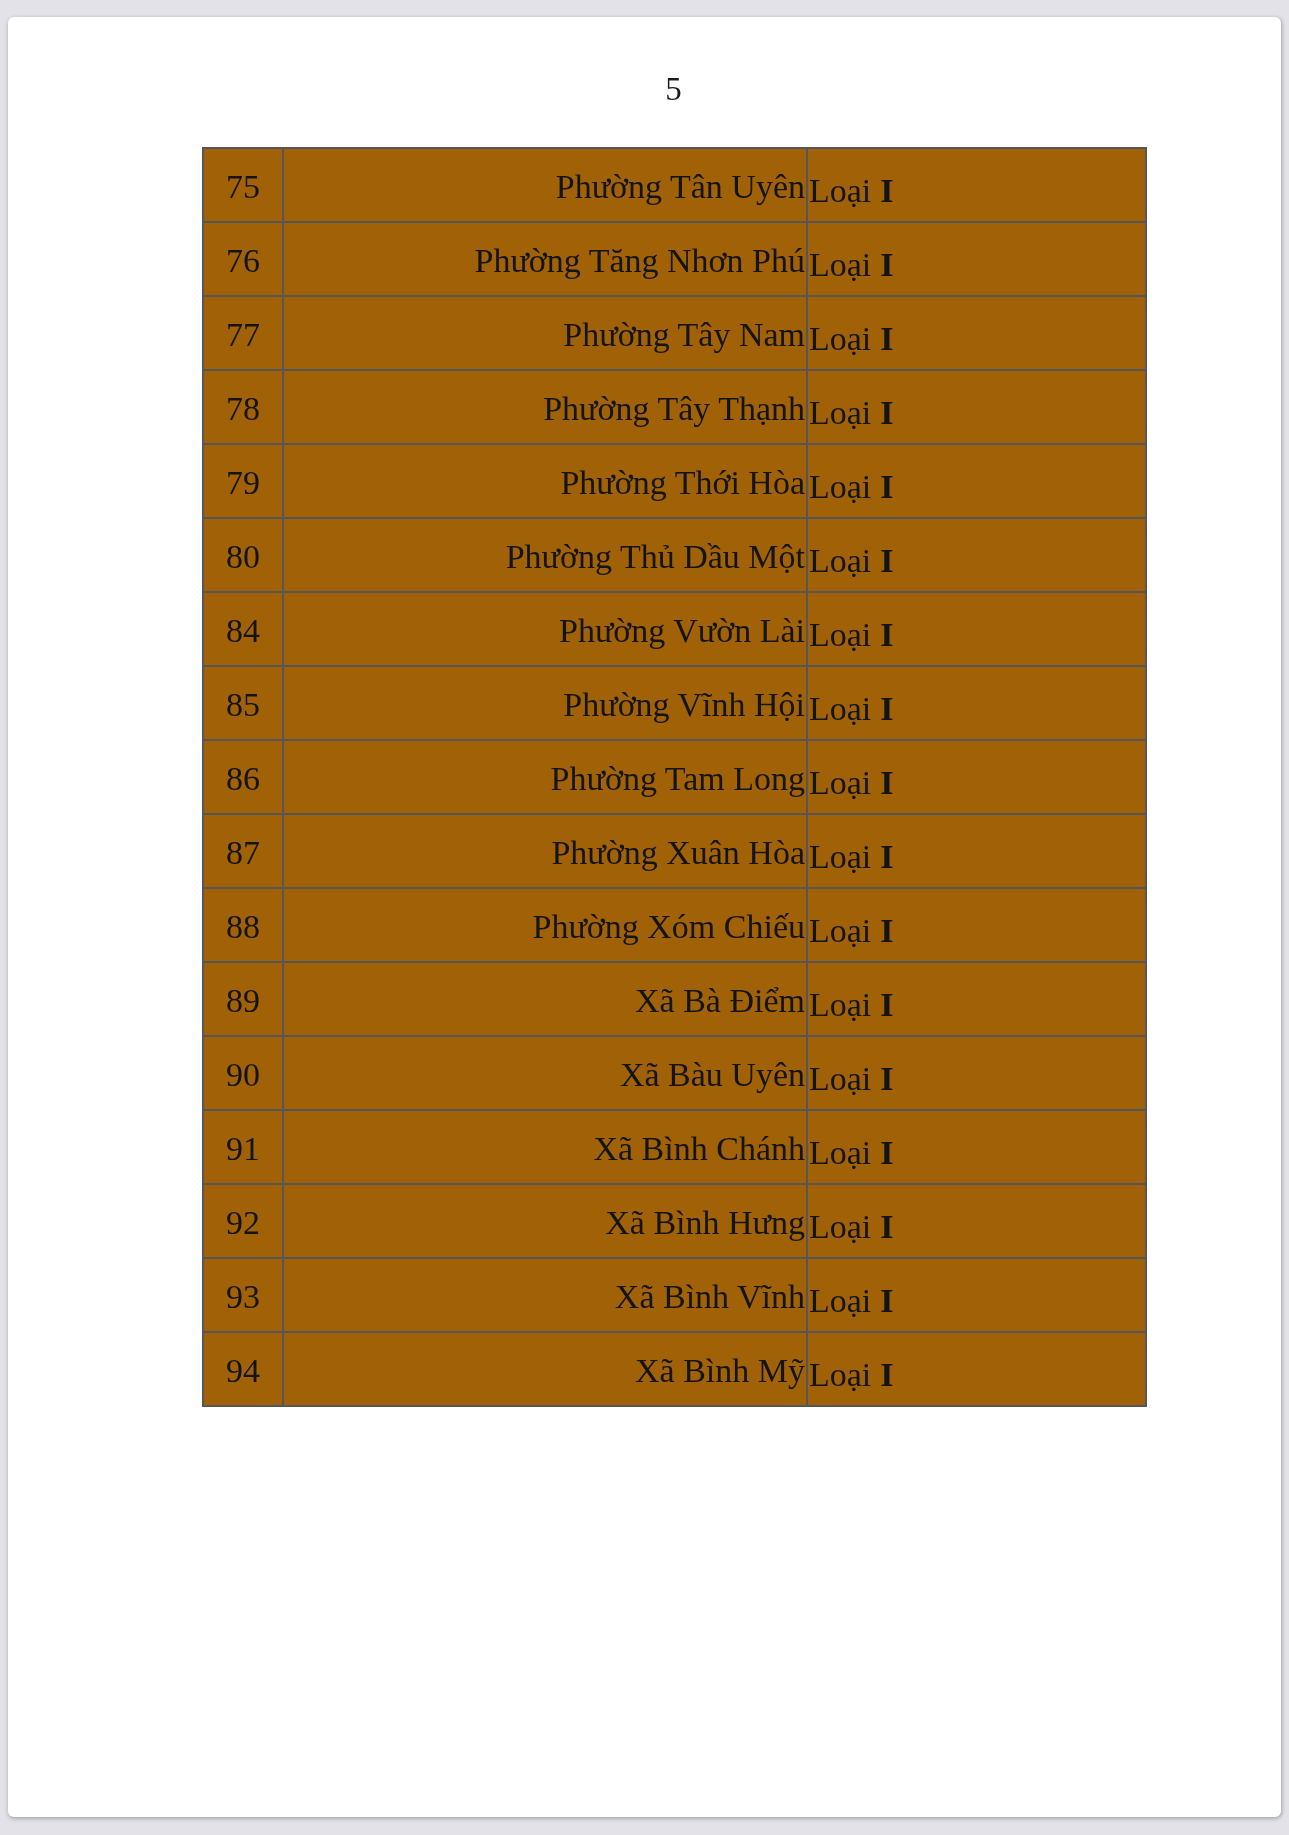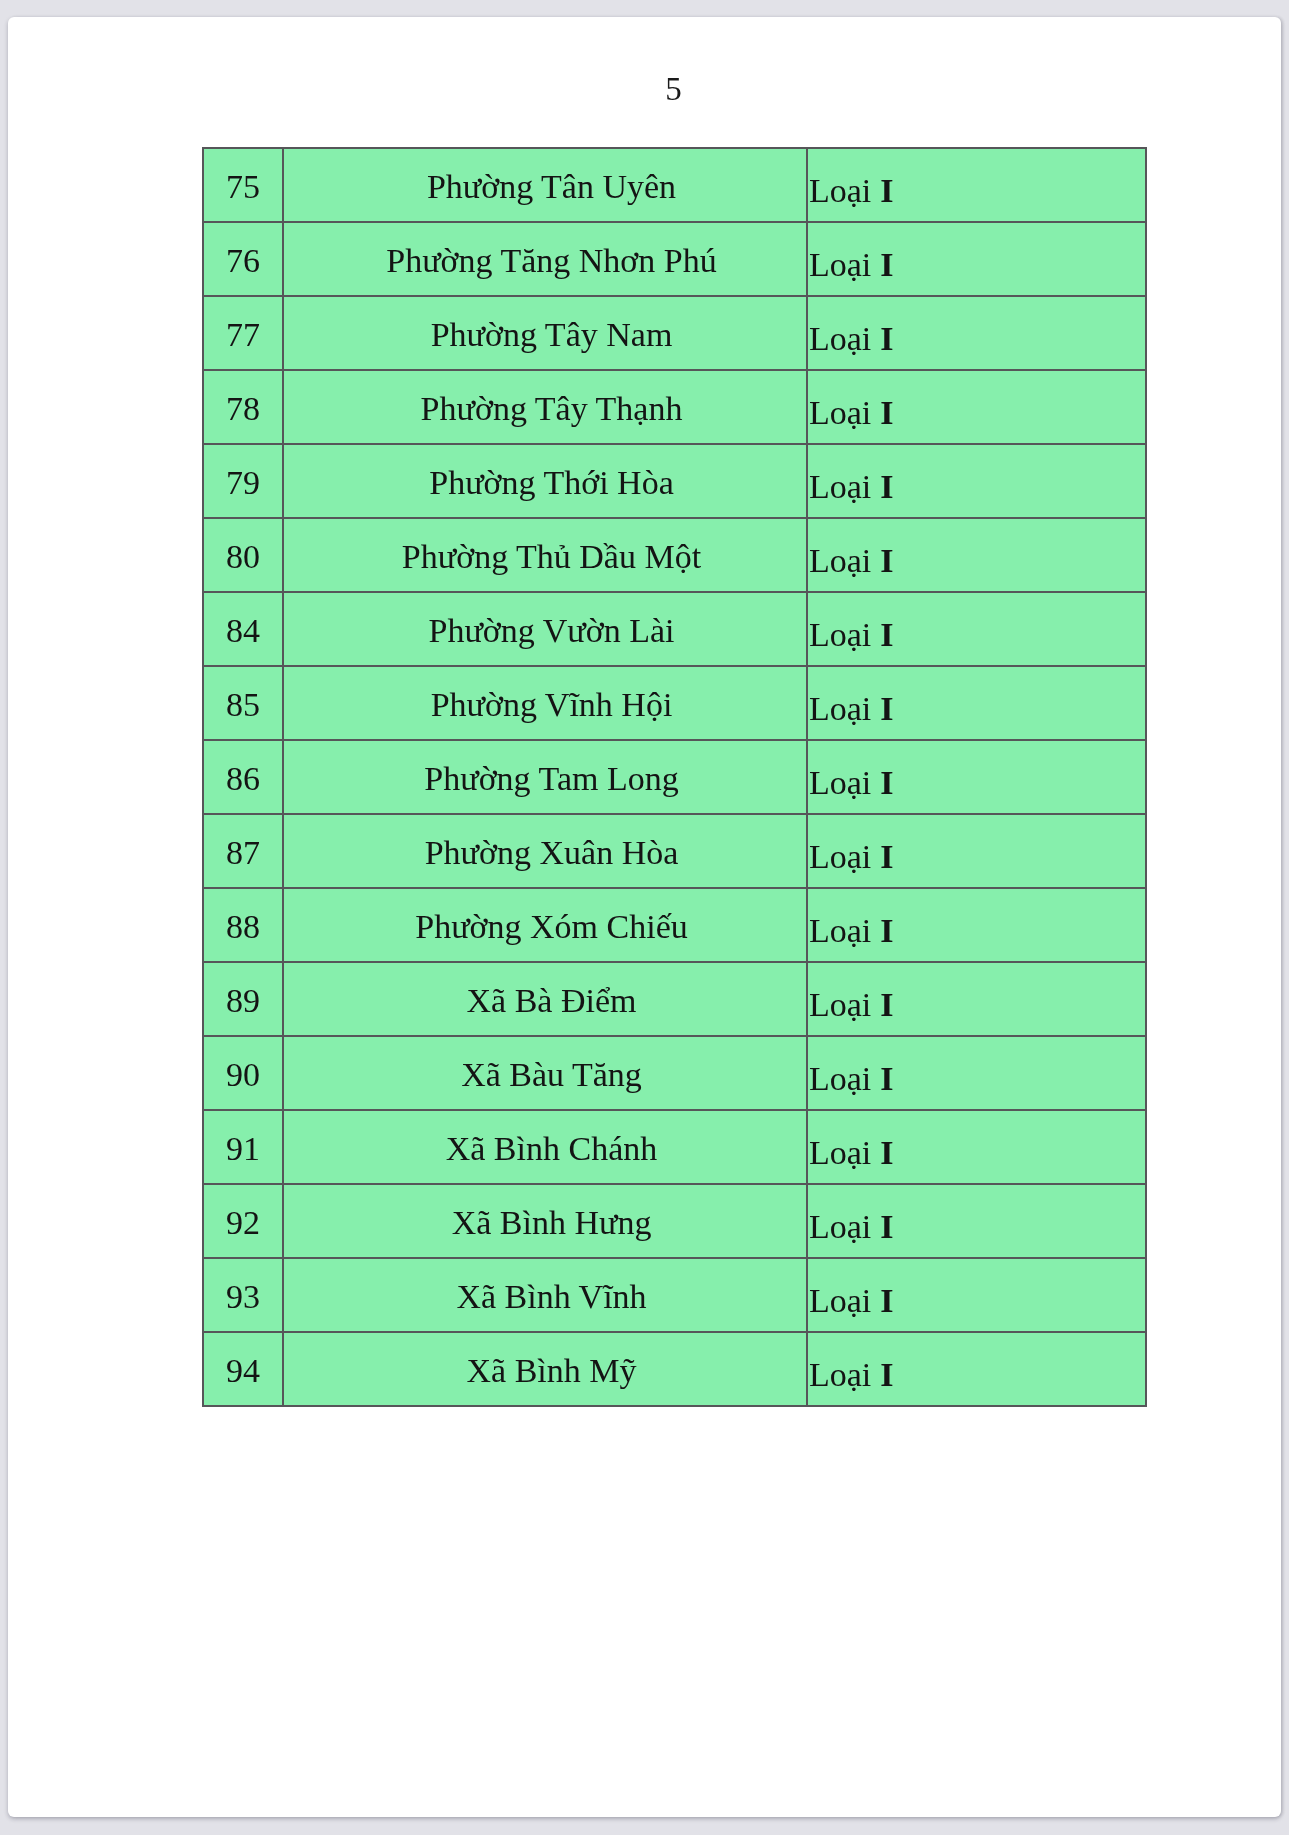--- a/index.html
+++ b/index.html
@@ -42,30 +42,30 @@
     width: 943px;
     border-collapse: collapse;
     table-layout: fixed;
   }
   table.cls-table td {
     border: 2px solid #565659;
     height: 74px;
     box-sizing: border-box;
     font-size: 34px;
     vertical-align: middle;
-    background: #86efac;
+    background: #a16207;
   }
   td.col-no {
     width: 80px;
     text-align: center;
     padding-top: 4px;
   }
   td.col-name {
     width: 524px;
-    text-align: center;
+    text-align: right;
     padding-left: 14px;
     padding-top: 4px;
   }
   td.col-cls {
     width: 339px;
     padding-top: 12px;
   }
   .cls-value {
     font-weight: 700;
     margin-left: 9px;
@@ -150,21 +150,21 @@
   </tr>
 
   <tr>
     <td class="col-no">89</td>
     <td class="col-name">Xã Bà Điểm</td>
     <td class="col-cls"><span>Loại</span><span class="cls-value">I</span></td>
   </tr>
 
   <tr>
     <td class="col-no">90</td>
-    <td class="col-name">Xã Bàu Tăng</td>
+    <td class="col-name">Xã Bàu Uyên</td>
     <td class="col-cls"><span>Loại</span><span class="cls-value">I</span></td>
   </tr>
 
   <tr>
     <td class="col-no">91</td>
     <td class="col-name">Xã Bình Chánh</td>
     <td class="col-cls"><span>Loại</span><span class="cls-value">I</span></td>
   </tr>
 
   <tr>

